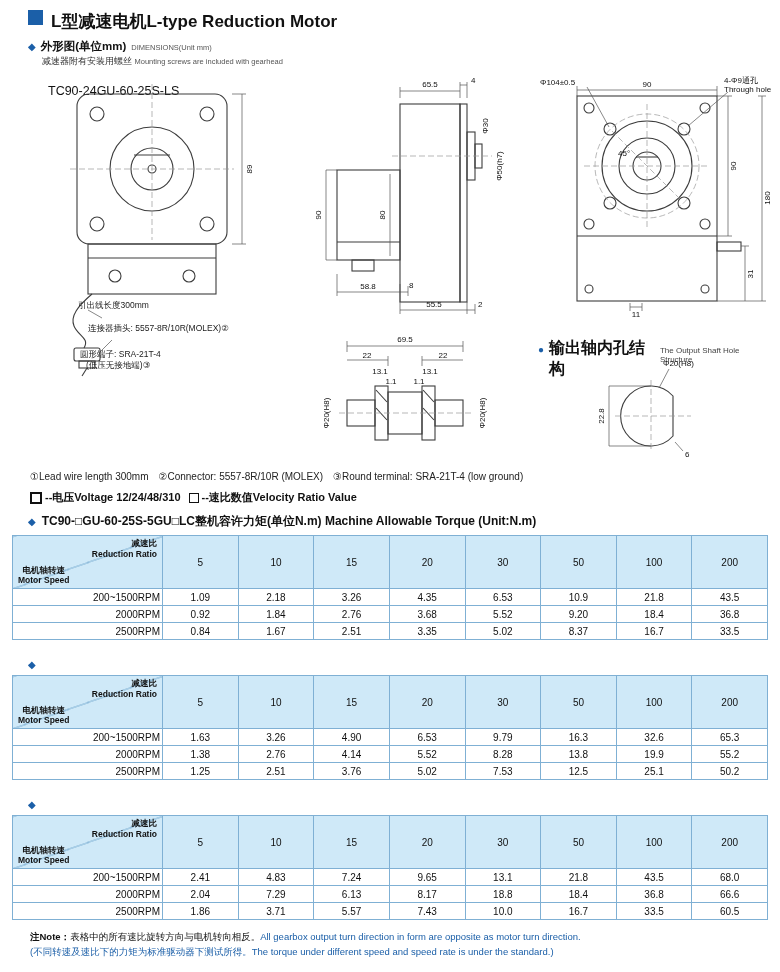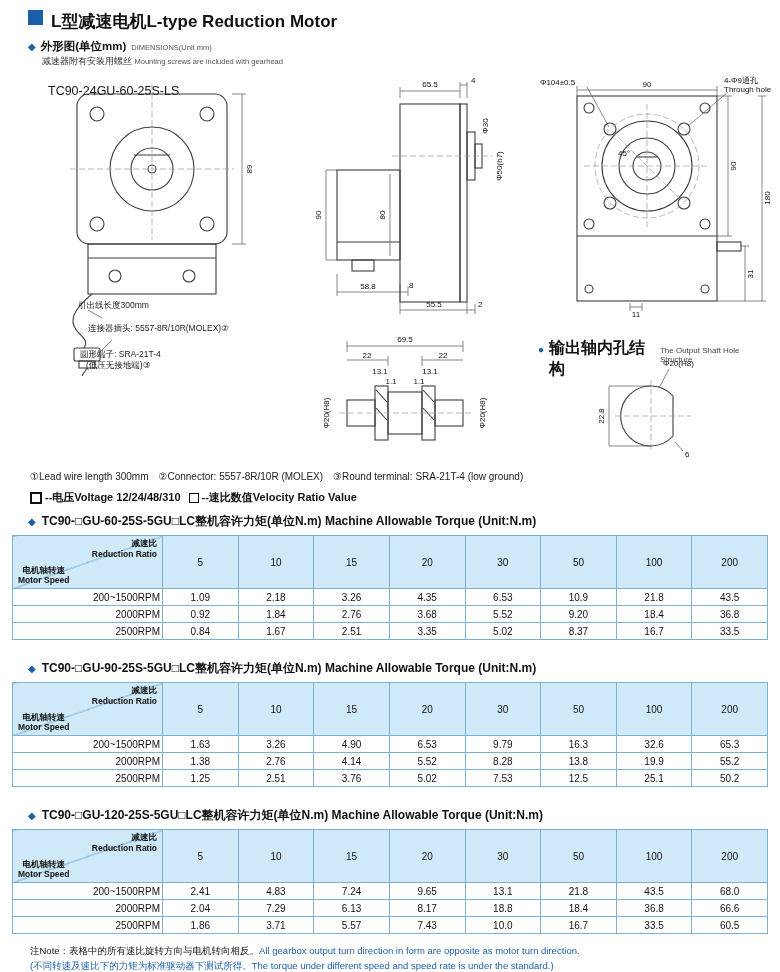--- a/index.html
+++ b/index.html
@@ -38,21 +38,21 @@
   .tt th,.tt td{border:1px solid #7fb0d4;text-align:center;font-size:10px;padding:1px 2px}
   .tt thead th{background-color:#cfe9f8;height:36px;font-weight:normal}
   .tt tbody td{height:14px;background:#fff}
   .tt col.c0{width:150px}
   th.corner{position:relative;padding:8px;background-image:linear-gradient(to bottom right,transparent calc(50% - .5px),#7fb0d4 calc(50% - .5px),#7fb0d4 calc(50% + .5px),transparent calc(50% + .5px))}
   .cr-top{position:absolute;top:2px;right:5px;font-size:8.5px;font-weight:bold;text-align:right;line-height:1.25}
   .cr-bot{position:absolute;bottom:2px;left:5px;font-size:8.5px;font-weight:bold;text-align:center;line-height:1.25}
   .tt td.rl{text-align:right;padding-left:4px}
   .notes{margin:10px 0 0 18px;font-size:9.5px;line-height:1.55}
   .blue{color:#1b5fa8}
-  .nlab{font-weight:normal}
+  .nlab{font-weight:bold}
 </style>
 </head>
 <body>
 
 <div class="page">
 
   <div class="hdr">
     <span class="hdr-sq"></span>
     <span class="hdr-title">L型减速电机L-type Reduction Motor</span>
   </div>
@@ -349,21 +349,20 @@
           <td>16.7</td>
           <td>33.5</td>
         </tr>
       </tbody>
     </table>
   </div>
 
   <div class="tsec">
     <div class="tsec-head">
       <span class="diamond">◆</span>
-      <span class="tsec-title">TC90-□GU-90-25S-5GU□LC整机容许力矩(单位N.m) Machine Allowable Torque (Unit:N.m)</span>
     </div>
     <table class="tt">
       <colgroup>
           <col class="c0">
           <col>
           <col>
           <col>
           <col>
           <col>
           <col>
@@ -420,21 +419,20 @@
           <td>25.1</td>
           <td>50.2</td>
         </tr>
       </tbody>
     </table>
   </div>
 
   <div class="tsec">
     <div class="tsec-head">
       <span class="diamond">◆</span>
-      <span class="tsec-title">TC90-□GU-120-25S-5GU□LC整机容许力矩(单位N.m) Machine Allowable Torque (Unit:N.m)</span>
     </div>
     <table class="tt">
       <colgroup>
           <col class="c0">
           <col>
           <col>
           <col>
           <col>
           <col>
           <col>

